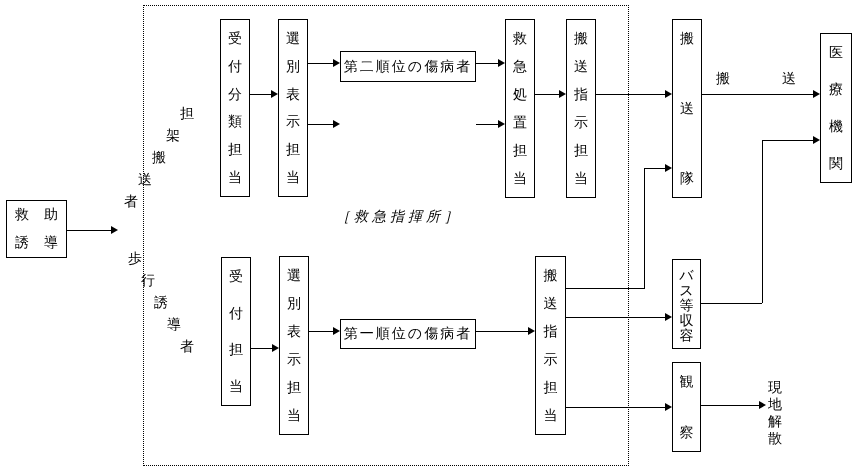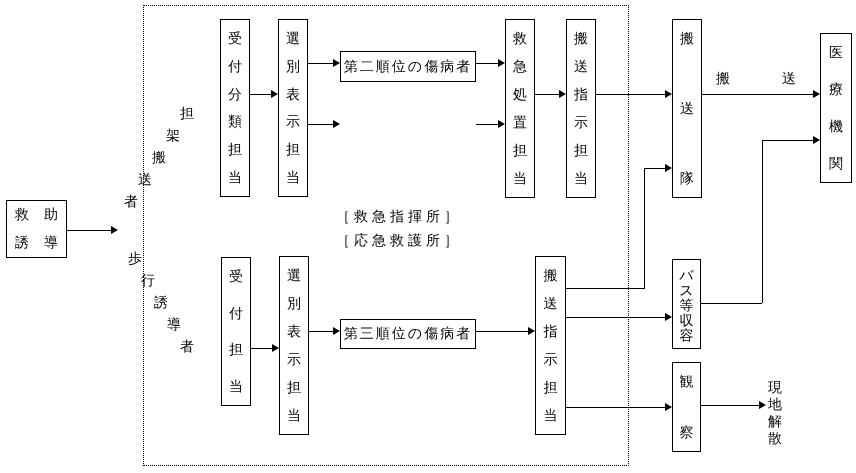--- a/index.html
+++ b/index.html
@@ -71,22 +71,21 @@
       <span>者</span>
     </div>
   <div class="diag diag-walking" style="left:128px;top:247px;">
       <span>歩</span>
       <span>行</span>
       <span>誘</span>
       <span>導</span>
       <span>者</span>
     </div>
 
-  <div class="zone-label" style="top:208px;">［救急指揮所］</div>
-  <div class="zone-label" style="top:232px;">［応急救護所］</div>
+  <div class="zone-label" style="top:208px;font-style:italic;">［救急指揮所］</div>
 
   <div class="vbox" style="left:220px;top:19px;width:30px;height:178px;">
       <span>受</span>
       <span>付</span>
       <span>分</span>
       <span>類</span>
       <span>担</span>
       <span>当</span>
     </div>
   <div class="vbox" style="left:278px;top:19px;width:30px;height:178px;">
@@ -133,21 +132,21 @@
       <span>当</span>
     </div>
   <div class="vbox" style="left:279px;top:256px;width:30px;height:179px;">
       <span>選</span>
       <span>別</span>
       <span>表</span>
       <span>示</span>
       <span>担</span>
       <span>当</span>
     </div>
-  <div class="hbox" style="left:340px;top:319px;width:136px;height:30px;">第三順位の傷病者</div>
+  <div class="hbox" style="left:340px;top:319px;width:136px;height:30px;">第一順位の傷病者</div>
   <div class="vbox" style="left:535px;top:256px;width:31px;height:179px;">
       <span>搬</span>
       <span>送</span>
       <span>指</span>
       <span>示</span>
       <span>担</span>
       <span>当</span>
     </div>
   <div class="vbox tight" style="left:672px;top:259px;width:29px;height:90px;">
       <span>バ</span>

